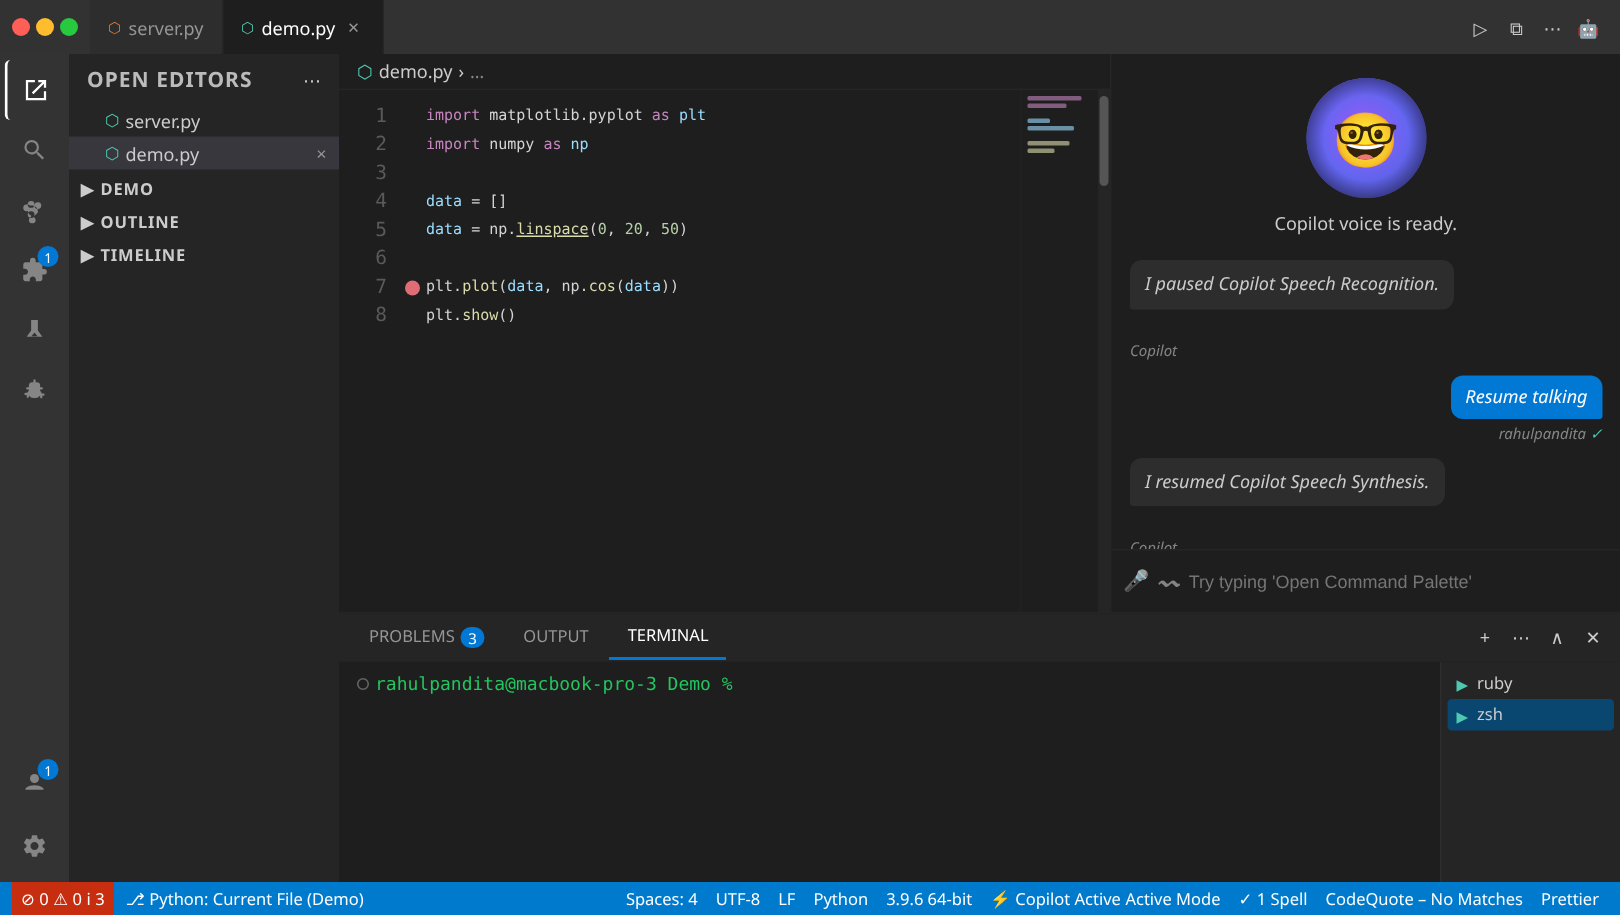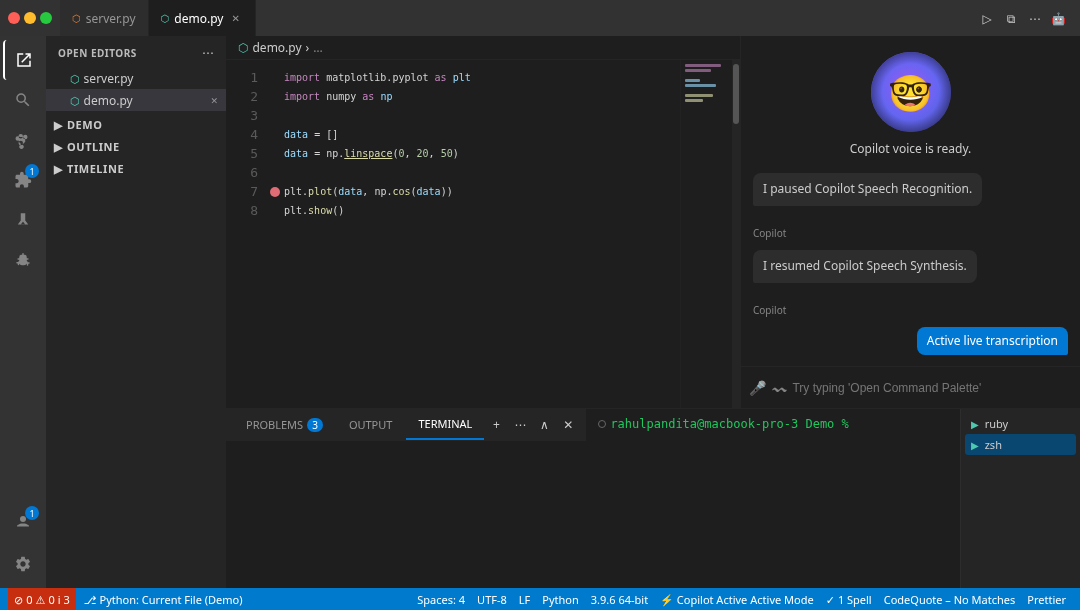--- a/index.html
+++ b/index.html
@@ -149,21 +149,21 @@
       display: flex;
       flex-direction: column;
     }
     .sidebar-header {
       display: flex;
       align-items: center;
       justify-content: space-between;
       padding: 8px 12px 4px;
     }
     .sidebar-title {
-      font-size: 10px;
+      font-size: 14px;
       font-weight: bold;
       color: #bbbbbb;
       letter-spacing: 0.05em;
       text-transform: uppercase;
     }
     .sidebar-section {
       padding: 2px 0;
     }
     .sidebar-item {
       display: flex;
@@ -307,21 +307,21 @@
       margin-bottom: 2px;
       border-radius: 1px;
     }
 
     
     .panel {
       height: 180px;
       background: #1e1e1e;
       border-top: 1px solid #252525;
       display: flex;
-      flex-direction: row;
+      flex-direction: column;
       flex-shrink: 0;
     }
     .panel-tabs {
       display: flex;
       align-items: center;
       height: 32px;
       background: #252526;
       border-bottom: 1px solid #252525;
       padding: 0 8px;
       gap: 2px;
@@ -451,20 +451,21 @@
       font-size: 12px;
       color: #cccccc;
     }
     .chat-area {
       flex: 1;
       overflow-y: auto;
       padding: 8px 12px;
       display: flex;
       flex-direction: column;
       gap: 10px;
+      font-style: italic;
     }
     .chat-msg-bot {
       max-width: 85%;
       align-self: flex-start;
     }
     .chat-msg-user {
       max-width: 75%;
       align-self: flex-end;
     }
     .chat-bubble-bot {
@@ -737,20 +738,28 @@
         </div>
         <div class="chat-area">
 
           <div class="chat-msg-bot">
             <div class="chat-bubble-bot">
               <span>I paused Copilot Speech Recognition.</span>
             </div>
             <div class="chat-sender">Copilot</div>
           </div>
 
+          <div class="chat-msg-user">
+            <div class="chat-bubble-user">
+              <span>Resume talking</span>
+            </div>
+            <div class="chat-sender-user">
+              <span>rahulpandita</span> <span class="checkmark">✓</span>
+            </div>
+          </div>
 
           <div class="chat-msg-bot">
             <div class="chat-bubble-bot">
               <span>I resumed Copilot Speech Synthesis.</span>
             </div>
             <div class="chat-sender">Copilot</div>
           </div>
 
           <div class="chat-msg-user">
             <div class="chat-bubble-user">

